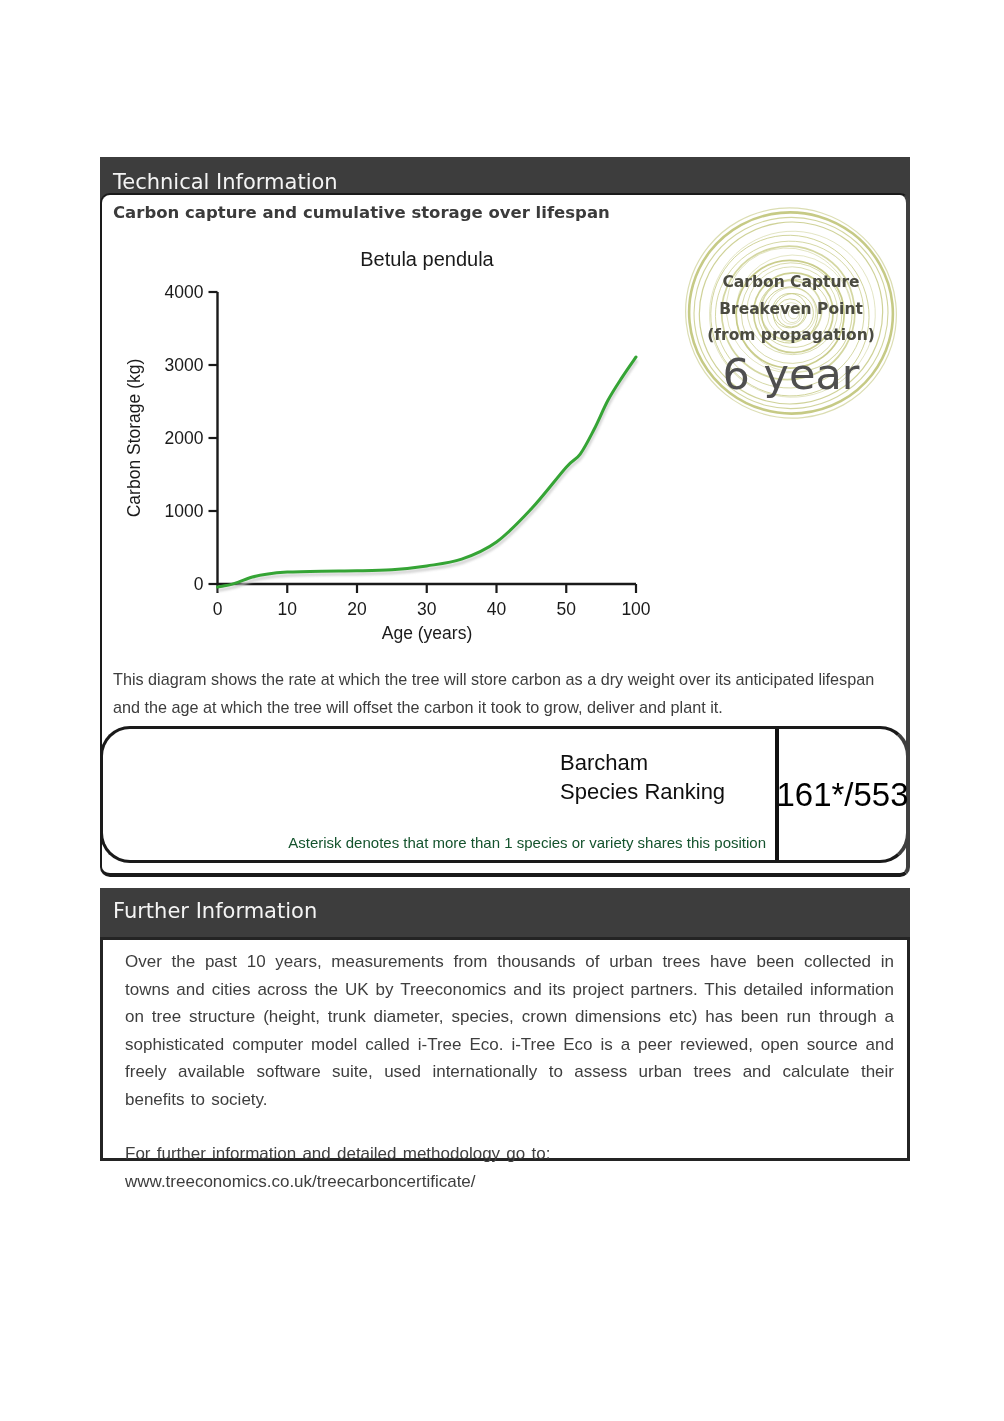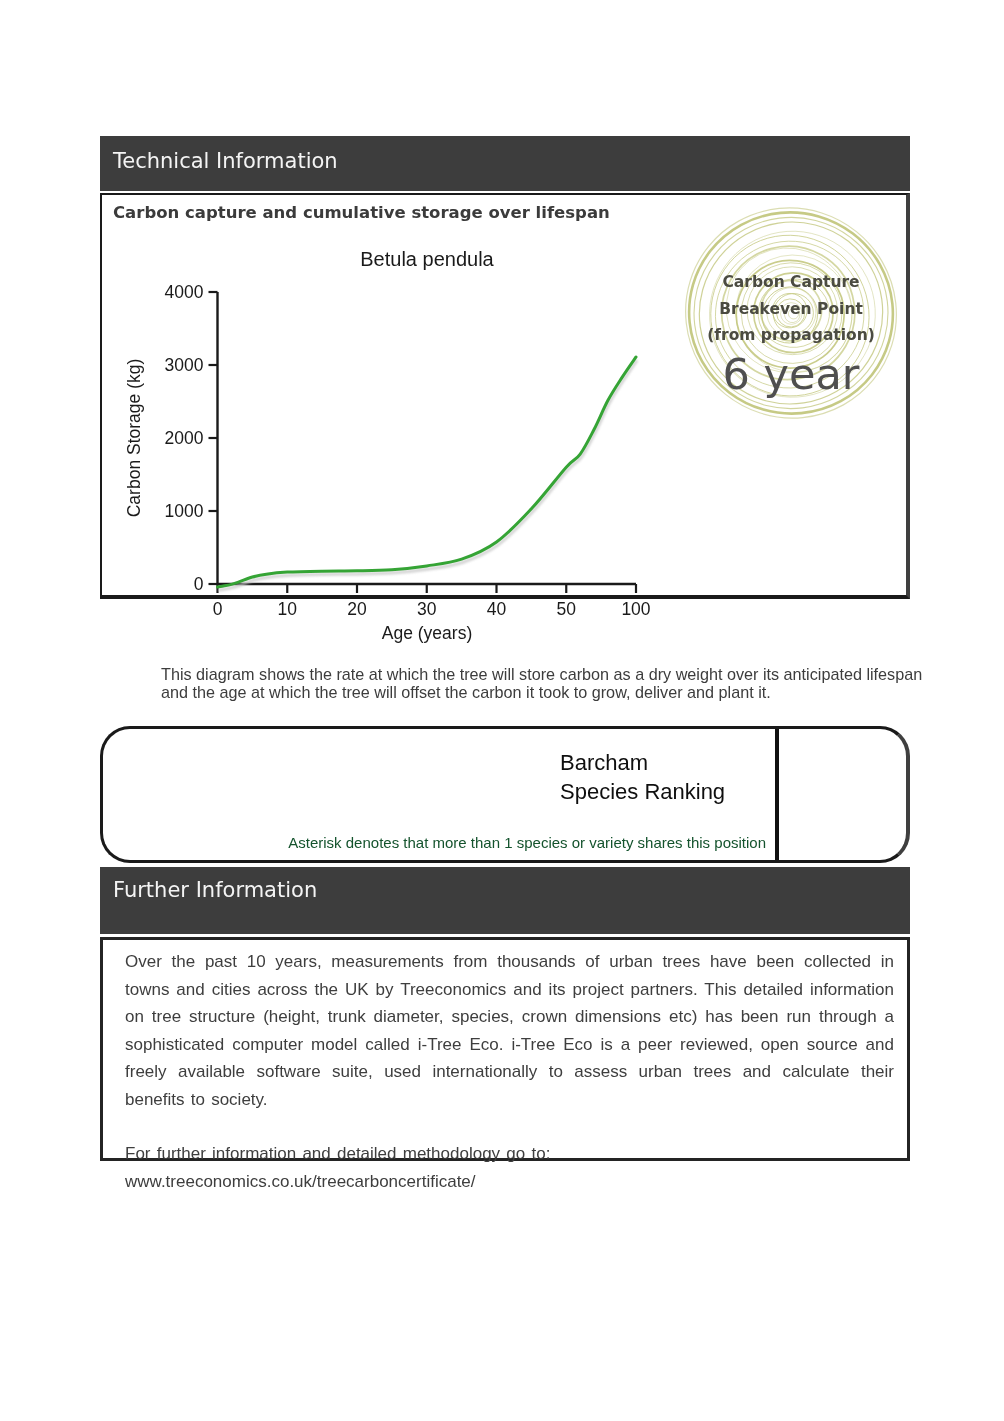--- a/index.html
+++ b/index.html
@@ -1,36 +1,36 @@
 <!DOCTYPE html>
 <html><head>
 <meta charset="utf-8">
 <style>
   html,body{margin:0;padding:0;background:#ffffff;}
   .page{position:relative;width:1004px;height:1421px;background:#ffffff;overflow:hidden;
         font-family:"Liberation Sans",sans-serif;}
   .doc{position:absolute;left:100px;top:136px;width:810px;}
   .bar{position:absolute;left:0;width:810px;background:#3d3d3d;color:#f4f4f4;
-       font-family:"DejaVu Sans",sans-serif;font-size:21px;box-sizing:border-box;}
+       font-family:"DejaVu Sans",sans-serif;font-size:21px;box-sizing:border-box;margin-top:21px;}
   .bar-top{top:0;height:55px;padding:13px 0 0 13px;}
   .bar-further{top:731px;height:67px;padding:11px 0 0 13px;}
   .box{position:absolute;left:0;width:810px;background:#ffffff;box-sizing:border-box;
        border:2px solid #1a1a1a;border-right:4px solid #3f3f3f;border-bottom:4px solid #1a1a1a;}
-  .chart-box{top:57px;height:406px;}
+  .chart-box{top:57px;height:684px;border-radius:10px;}
   .section-title{position:absolute;left:11px;top:8px;font-family:"DejaVu Sans",sans-serif;
        font-weight:bold;font-size:16.5px;color:#3b3b3b;}
   .chart-svg{position:absolute;left:17px;top:44px;}
   .rings-svg{position:absolute;left:578px;top:7px;}
   .badge-text{position:absolute;left:578px;top:70px;width:222px;text-align:center;}
   .badge-line{font-family:"DejaVu Sans",sans-serif;font-weight:bold;font-size:15.5px;
        line-height:18.5px;color:#4b4b41;margin-top:8px;}
   .badge-value{margin-top:7px;font-family:"DejaVu Sans",sans-serif;font-weight:400;
        font-size:43px;color:#4f4f4f;line-height:44px;}
   .caption{position:absolute;left:11px;top:470px;width:776px;font-size:16.2px;
-       line-height:18px;color:#3d3d3d;margin-left:48px;}
+       line-height:28px;color:#3d3d3d;}
   .ranking-box{top:590px;height:137px;border-width:3px;border-right-width:4px;border-radius:30px;}
   .rank-title{position:absolute;left:457px;top:20px;font-size:22px;line-height:28.5px;color:#0f0f0f;}
   .rank-note{position:absolute;right:140px;bottom:9px;font-size:15px;color:#14532d;}
   .rank-divider{position:absolute;left:672px;top:0;height:100%;width:4px;background:#111111;}
   .rank-value{position:absolute;left:676px;top:0;width:127px;height:100%;
        display:flex;align-items:center;justify-content:center;
        font-size:33px;color:#000000;}
   .info-box{top:801px;height:224px;border-width:3px;border-color:#242424;padding:8px 13px 0 22px;}
   .info-box p{margin:0;font-size:17px;line-height:27.5px;color:#3e3e3e;word-spacing:1.5px;}
   .info-box p.just{text-align:justify;}
@@ -132,20 +132,21 @@
       <div class="caption">This diagram shows the rate at which the tree will store carbon as a dry weight over its anticipated lifespan and the age at which the tree will offset the carbon it took to grow, deliver and plant it.</div>
     </div>
 
     <div class="box ranking-box">
       <div class="rank-title">
         <div>Barcham</div>
         <div>Species Ranking</div>
       </div>
       <div class="rank-note">Asterisk denotes that more than 1 species or variety shares this position</div>
       <div class="rank-divider"></div>
+      <div class="rank-value">161*/553</div>
     </div>
 
     <div class="bar bar-further">
       <span>Further Information</span>
     </div>
 
     <div class="box info-box">
       <p class="just">Over the past 10 years, measurements from thousands of urban trees have been collected in towns and cities across the UK by Treeconomics and its project partners. This detailed information on tree structure (height, trunk diameter, species, crown dimensions etc) has been run through a sophisticated computer model called i-Tree Eco. i-Tree Eco is a peer reviewed, open source and freely available software suite, used internationally to assess urban trees and calculate their benefits to society.</p>
       <p class="link">For further information and detailed methodology go to: www.treeconomics.co.uk/treecarboncertificate/</p>
     </div>

